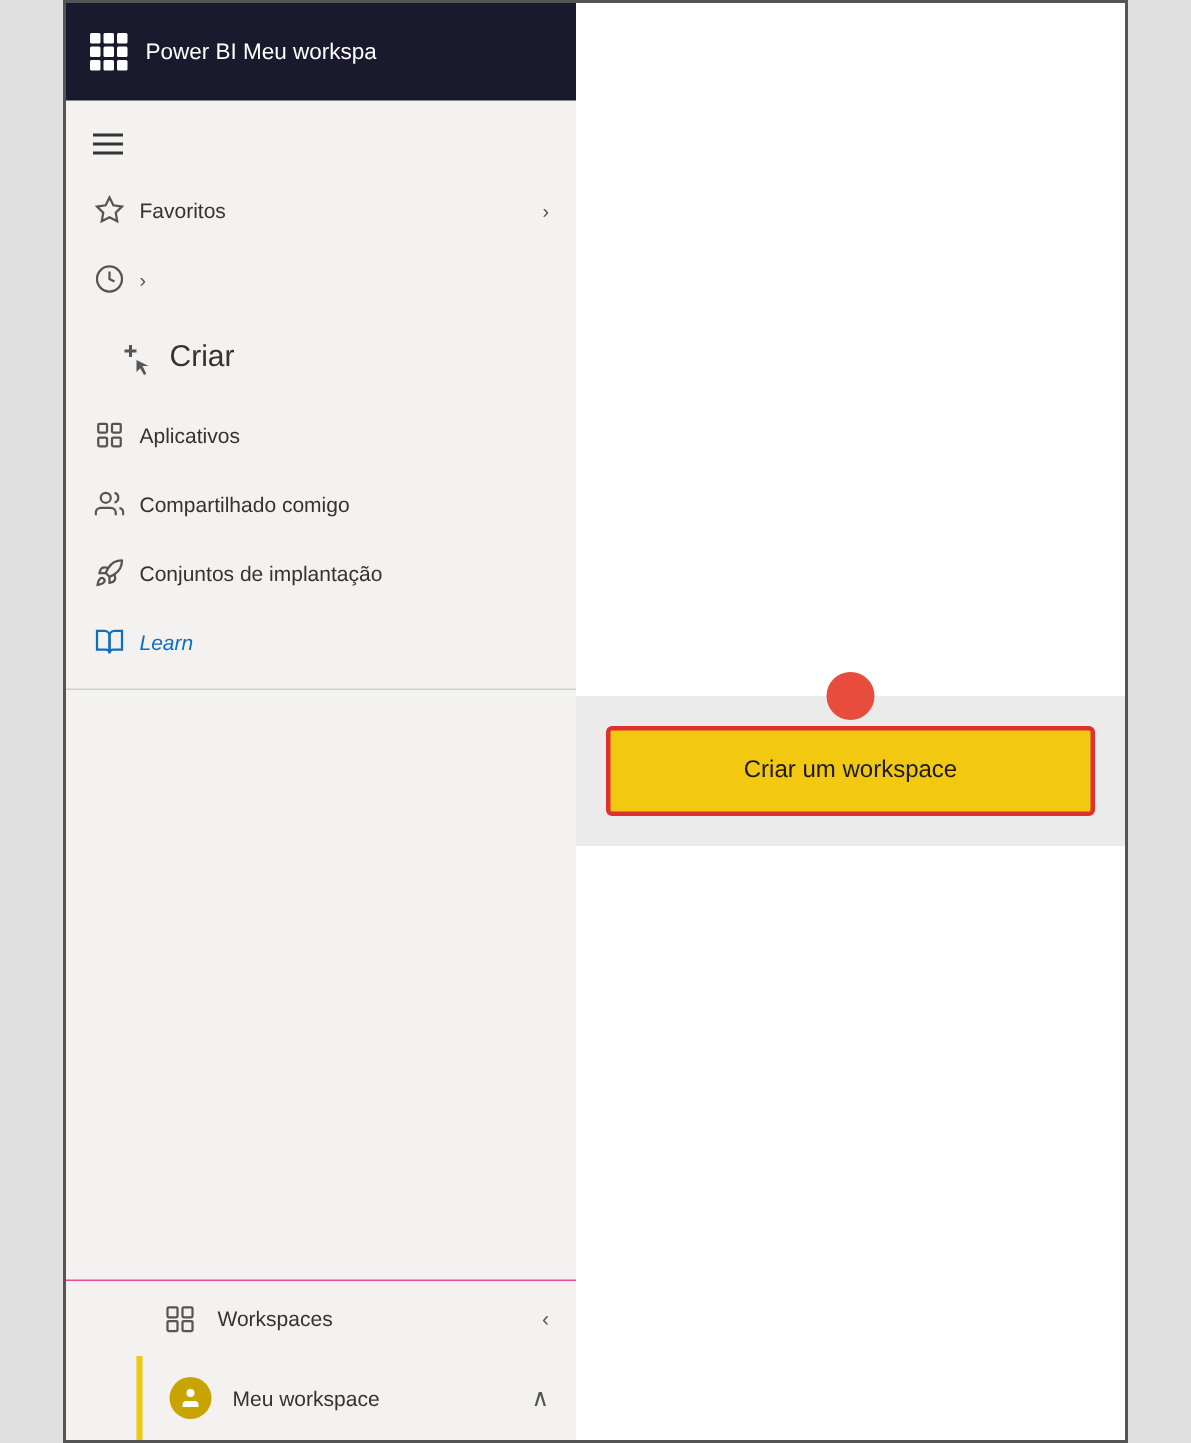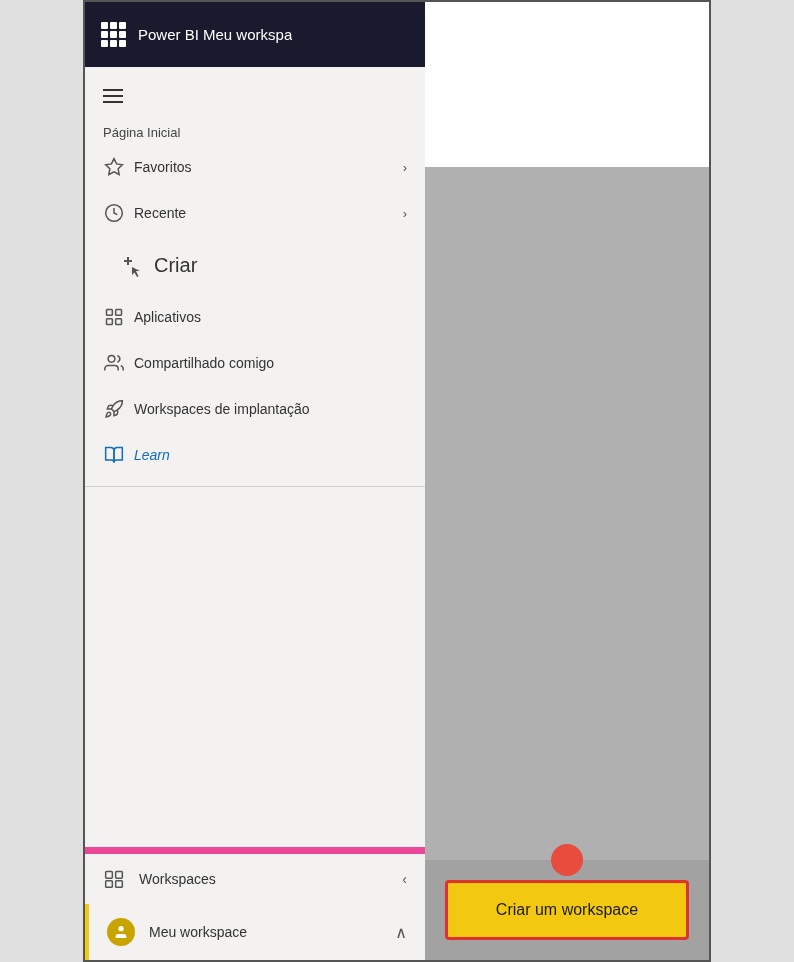--- a/index.html
+++ b/index.html
@@ -5,27 +5,28 @@
     * { box-sizing: border-box; margin: 0; padding: 0; }
     body {
       background: #e0e0e0;
       display: flex;
       justify-content: center;
       align-items: center;
       min-height: 100vh;
       font-family: 'Segoe UI', Arial, sans-serif;
     }
     .outer-border {
-      width: 628px;
+      width: 710px;
       height: 962px;
       border: 2px solid #555;
       background: #fff;
       position: relative;
       overflow: hidden;
       display: flex;
+      align-items: center;
     }
     
     .sidebar {
       width: 340px;
       min-width: 340px;
       background: #f3f2f1;
       display: flex;
       flex-direction: column;
       height: 100%;
       position: relative;
@@ -130,21 +131,22 @@
       color: #106ebe;
       font-weight: 500;
       font-style: italic;
     }
     .divider {
       height: 1px;
       background: #d0d0d0;
       margin: 8px 0;
     }
     .sidebar-bottom {
-      border-top: 7px solid #ec4899;
+      border-top: 1px solid #ec4899;
+      padding-left: 47px;
     }
     .workspaces-item {
       display: flex;
       align-items: center;
       padding: 14px 18px;
       cursor: pointer;
       gap: 14px;
       font-size: 14px;
       color: #333;
     }
@@ -249,40 +251,38 @@
     <div class="sidebar-content">
 
       <div class="hamburger-btn">
         <div class="hamburger-icon">
           <span></span>
             <span></span>
             <span></span>
         </div>
       </div>
 
-      <div class="nav-section-label">Página Inicial</div>
 
       <div class="nav-item">
         <div class="nav-item-icon">
           <svg width="20" height="20" viewBox="0 0 24 24" fill="none" stroke="#555" stroke-width="1.8">
             <polygon points="12,2 15.09,8.26 22,9.27 17,14.14 18.18,21.02 12,17.77 5.82,21.02 7,14.14 2,9.27 8.91,8.26"></polygon>
           </svg>
         </div>
         <span class="label">Favoritos</span>
         <span class="chevron">›</span>
       </div>
 
       <div class="nav-item">
         <div class="nav-item-icon">
           <svg width="20" height="20" viewBox="0 0 24 24" fill="none" stroke="#555" stroke-width="1.8">
             <circle cx="12" cy="12" r="10"></circle>
             <polyline points="12,6 12,12 16,14"></polyline>
           </svg>
         </div>
-        <span class="label">Recente</span>
         <span class="chevron">›</span>
       </div>
 
       <div class="nav-item nav-item-criar" style="padding: 14px 18px; margin-left: 12px;">
         <div class="nav-item-icon" style="width:30px;height:30px;">
           <svg width="28" height="28" viewBox="0 0 28 28" fill="none">
 
             <line x1="8" y1="10" x2="16" y2="10" stroke="#555" stroke-width="2"></line>
             <line x1="12" y1="6" x2="12" y2="14" stroke="#555" stroke-width="2"></line>
 
@@ -319,21 +319,21 @@
 
       <div class="nav-item">
         <div class="nav-item-icon">
           <svg width="20" height="20" viewBox="0 0 24 24" fill="none" stroke="#555" stroke-width="1.8">
             <path d="M4.5 16.5c-1.5 1.26-2 5-2 5s3.74-.5 5-2c.71-.84.7-2.13-.09-2.91a2.18 2.18 0 0 0-2.91-.09z"></path>
             <path d="M12 15l-3-3a22 22 0 0 1 2-3.95A12.88 12.88 0 0 1 22 2c0 2.72-.78 7.5-6 11a22.35 22.35 0 0 1-4 2z"></path>
             <path d="M9 12H4s.55-3.03 2-4c1.62-1.08 5 0 5 0"></path>
             <path d="M12 15v5s3.03-.55 4-2c1.08-1.62 0-5 0-5"></path>
           </svg>
         </div>
-        <span class="label">Workspaces de implantação</span>
+        <span class="label">Conjuntos de implantação</span>
       </div>
 
       <div class="nav-item learn-item">
         <div class="nav-item-icon">
           <svg width="20" height="20" viewBox="0 0 24 24" fill="none" stroke="#106ebe" stroke-width="1.8">
             <path d="M2 3h6a4 4 0 0 1 4 4v14a3 3 0 0 0-3-3H2z"></path>
             <path d="M22 3h-6a4 4 0 0 0-4 4v14a3 3 0 0 1 3-3h7z"></path>
           </svg>
         </div>
         <span class="label" style="color:#106ebe;font-weight:500;">Learn</span>

